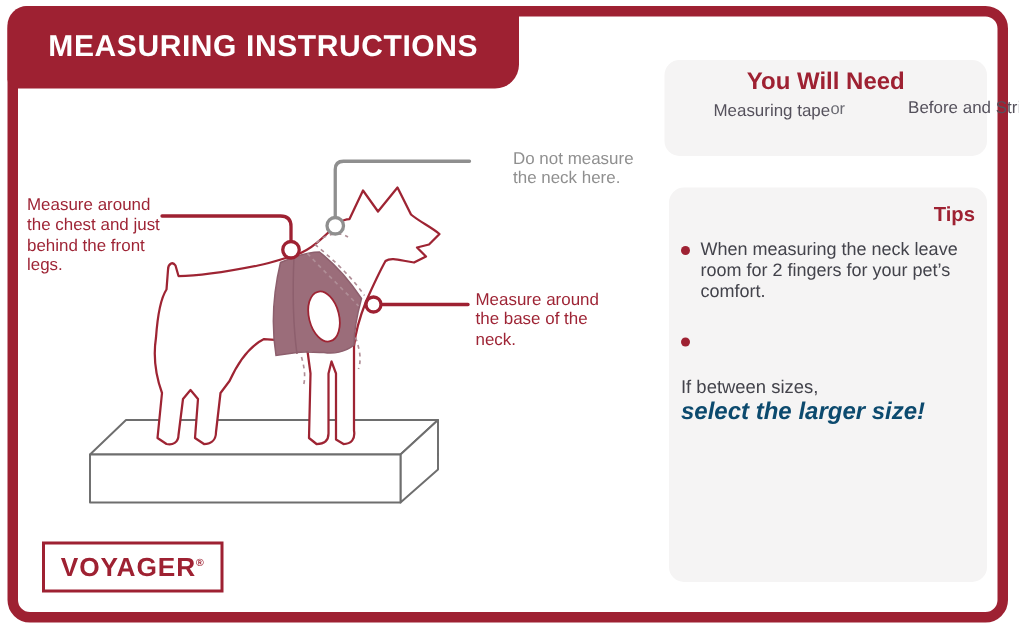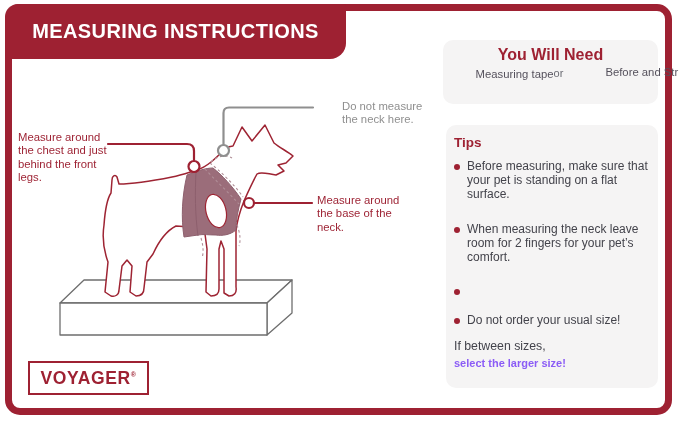--- a/index.html
+++ b/index.html
@@ -29,29 +29,29 @@
 
   .panel { position:absolute; background:#f5f4f4; border-radius:10px; }
   .ywn { left:443px; top:40px; width:215px; height:64px; padding-top:6px; }
   .ywn-title { text-align:center; color:#9e2132; font-weight:bold; font-size:16px; }
   .ywn-row { display:flex; align-items:flex-end; justify-content:center; margin-top:1px; }
   .ywn-col { display:flex; flex-direction:row; align-items:flex-start; width:92px;gap:36px; }
   .ywn-or { color:#6b6b73; font-size:11px; margin:0 6px 14px;padding-left:16px; }
   .ywn-label { color:#55515c; font-size:11.3px; margin-top:1px; white-space:nowrap; }
 
   .tips { left:446px; top:125px; width:212px; height:263px; padding:8px 8px 0 8px; }
-  .tips-title { text-align:left; color:#9e2132; font-weight:bold; font-size:13.5px; margin:2px 0 10px; }
+  .tips-title { text-align:right; color:#9e2132; font-weight:bold; font-size:13.5px; margin:2px 0 10px; }
   .tip-item { display:flex; gap:7px; }
   .tip-item + .tip-item { margin-top:3px; }
   .tip-bullet { width:6px; height:6px; border-radius:50%; background:#9e2132; flex:0 0 6px; margin-top:4px; }
   .tip-text { color:#43434b; font-size:12px; line-height:13.8px; }
   .mb1 { margin-bottom:22px; } .mb2 { margin-bottom:20px; } .mb3 { margin-bottom:19px; } .mb4 { margin-bottom:10px; }
   .tips-footer { text-align:left; }
   .tips-footer-l1 { color:#43434b; font-size:12.3px; line-height:17px; }
-  .tips-footer-l2 { color:#8b5cf6; font-size:11px; font-weight:bold; line-height:16px; }
+  .tips-footer-l2 { color:#0c4a6e; font-size:16px; font-weight:bold; line-height:16px;font-style:italic; }
 
   .logo {
     position:absolute; left:28px; top:361px; width:121px; height:34px;
     border:2.5px solid #9e2132; display:flex; align-items:center; justify-content:center;
     background:#fff;
   }
   .logo-text { color:#9e2132; font-weight:bold; font-size:17.5px; letter-spacing:0.6px; }
   .logo-text sup { font-size:7px; vertical-align:super; }
   .icon-svg { display:block; }
 </style>
@@ -165,38 +165,28 @@
           <path d="M23,24.5 q2.5,-3.5 5,0 t5,0 t5,0" stroke-width="3"></path>
         </svg>
         <div class="ywn-label">Before and String</div>
       </div>
     </div>
   </div>
 
   <div class="panel tips">
     <div class="tips-title">Tips</div>
 
-    <div class="tip-item mb1">
-      <span class="tip-bullet"></span>
-      <span class="tip-text preline">Before measuring, make sure that
-your pet is standing on a flat
-surface.</span>
-    </div>
     <div class="tip-item mb2">
       <span class="tip-bullet"></span>
       <span class="tip-text preline">When measuring the neck leave
 room for 2 fingers for your pet’s
 comfort.</span>
     </div>
     <div class="tip-item mb3">
       <span class="tip-bullet"></span>
-    </div>
-    <div class="tip-item mb4">
-      <span class="tip-bullet"></span>
-      <span class="tip-text preline">Do not order your usual size!</span>
     </div>
 
     <div class="tips-footer">
       <div class="tips-footer-l1">If between sizes,</div>
       <div class="tips-footer-l2">select the larger size!</div>
     </div>
   </div>
 
   <div class="logo">
     <span class="logo-text"><span>VOYAGER</span><sup>®</sup></span>

